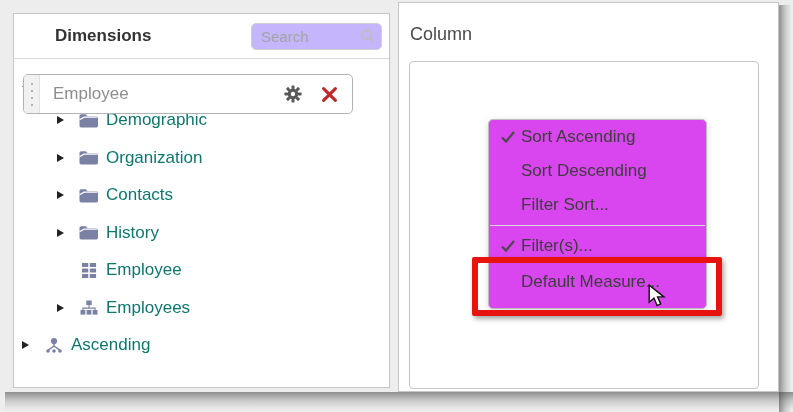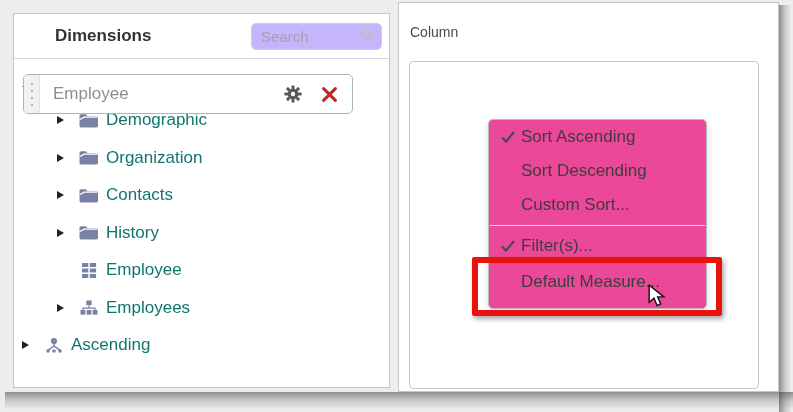--- a/index.html
+++ b/index.html
@@ -24,35 +24,35 @@
   .trow{display:flex;align-items:center;height:37.5px;font-size:17px;color:#0f766e;cursor:default;}
   .trow.lv0{padding-left:8px;}
   .trow.lv1{padding-left:43px;}
   .arrow{width:15px;height:15px;display:inline-flex;align-items:center;justify-content:flex-start;flex:0 0 15px;}
   .arrow .tri-c{width:0;height:0;border-top:4.5px solid transparent;border-bottom:4.5px solid transparent;border-left:7px solid #222;}
   .arrow .tri-e{width:0;height:0;border-left:8px solid transparent;border-bottom:8px solid #222;}
   .ticon{margin-left:7px;width:19px;flex:0 0 19px;display:inline-flex;align-items:center;justify-content:center;}
   .tlabel{margin-left:8px;white-space:nowrap;}
 
   
-  #col-title{position:absolute;left:11px;top:21px;font-size:14px;color:#4a4a4a;}
+  #col-title{position:absolute;left:11px;top:21px;font-size:18px;color:#4a4a4a;}
   #drop-container{position:absolute;left:10px;top:58px;width:350px;height:328px;box-sizing:border-box;
     border:1px solid #c6c6c6;border-radius:4px;background:#fff;}
   #chip{position:absolute;left:23px;top:74px;width:330px;height:40px;box-sizing:border-box;
     border:1px solid #b3b3b3;border-radius:5px;background:#fff;display:flex;align-items:center;z-index:2;}
   #chip-handle{width:15px;align-self:stretch;background:#f1f1f1;border-right:1px solid #e2e2e2;
     border-radius:4px 0 0 4px;display:flex;flex-direction:column;align-items:center;justify-content:center;gap:5px;}
   #chip-handle i{width:2px;height:2px;background:#9b9b9b;border-radius:50%;}
   #chip-label{margin-left:13px;font-size:17px;color:#8e8e8e;}
   #chip-spacer{flex:1;}
   #gear-btn{margin-right:18px;display:flex;cursor:pointer;}
   #remove-btn{margin-right:14px;display:flex;cursor:pointer;}
 
   
-  #menu{position:absolute;left:488px;top:119px;width:219px;box-sizing:border-box;background:#ec4899;
+  #menu{position:absolute;left:488px;top:119px;width:219px;box-sizing:border-box;background:#d946ef;
     border:1px solid #bcbcbc;border-radius:5px;box-shadow:0 2px 7px rgba(0,0,0,0.15);z-index:4;padding-bottom:6px;}
   .mi{display:flex;align-items:center;height:34px;font-size:17px;color:#3d3d3d;cursor:pointer;}
   .mi .check{width:27px;flex:0 0 27px;display:inline-flex;justify-content:center;align-items:center;margin-left:5px;}
   .mi .mi-label{white-space:nowrap;}
   .mi-filter{height:32px;}
   .mi-show{height:36px;background:#2a96d2;color:#fff;}
   .mi-default{height:40px;}
   .menu-sep{border-top:1px solid #ddd;margin:3px 1px 4px 1px;}
 
   
@@ -260,21 +260,21 @@
           </svg>
       </span>
       <span class="mi-label">Sort Ascending</span>
     </div>
     <div class="mi">
       <span class="check"></span>
       <span class="mi-label">Sort Descending</span>
     </div>
     <div class="mi">
       <span class="check"></span>
-      <span class="mi-label">Custom Sort...</span>
+      <span class="mi-label">Filter Sort...</span>
     </div>
     <div class="menu-sep"></div>
     <div class="mi mi-filter">
       <span class="check">
         <svg width="16" height="14" viewBox="0 0 16 14">
             <path d="M2 7.5L6 11.5L14 2" stroke="#4a4a4a" stroke-width="2.2" fill="none"></path>
           </svg>
       </span>
       <span class="mi-label">Filter(s)...</span>
     </div>

